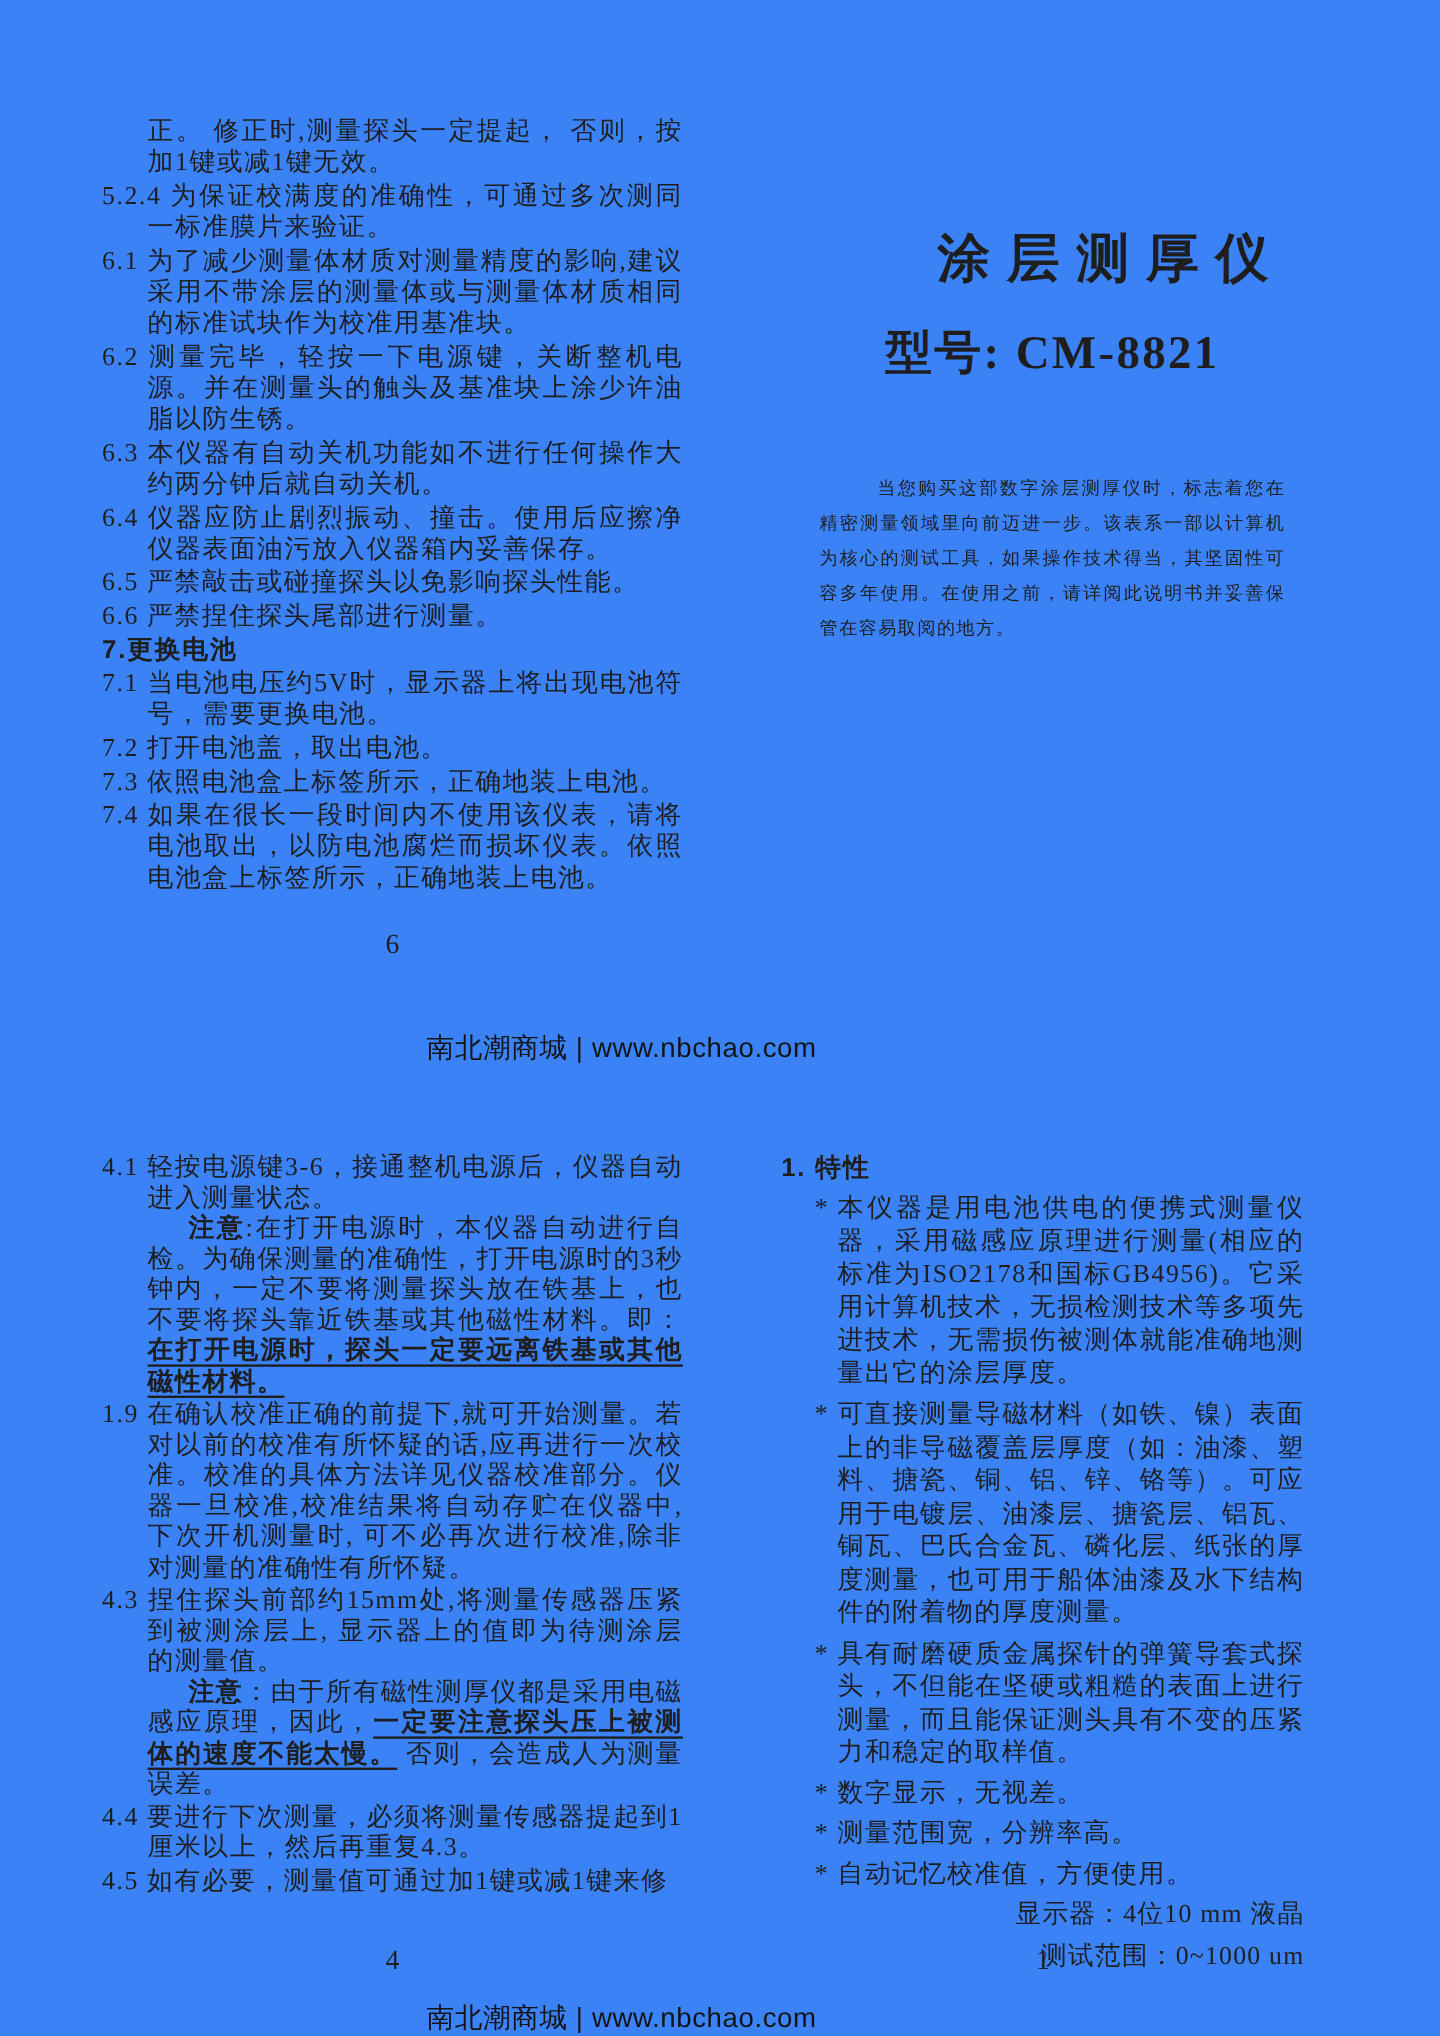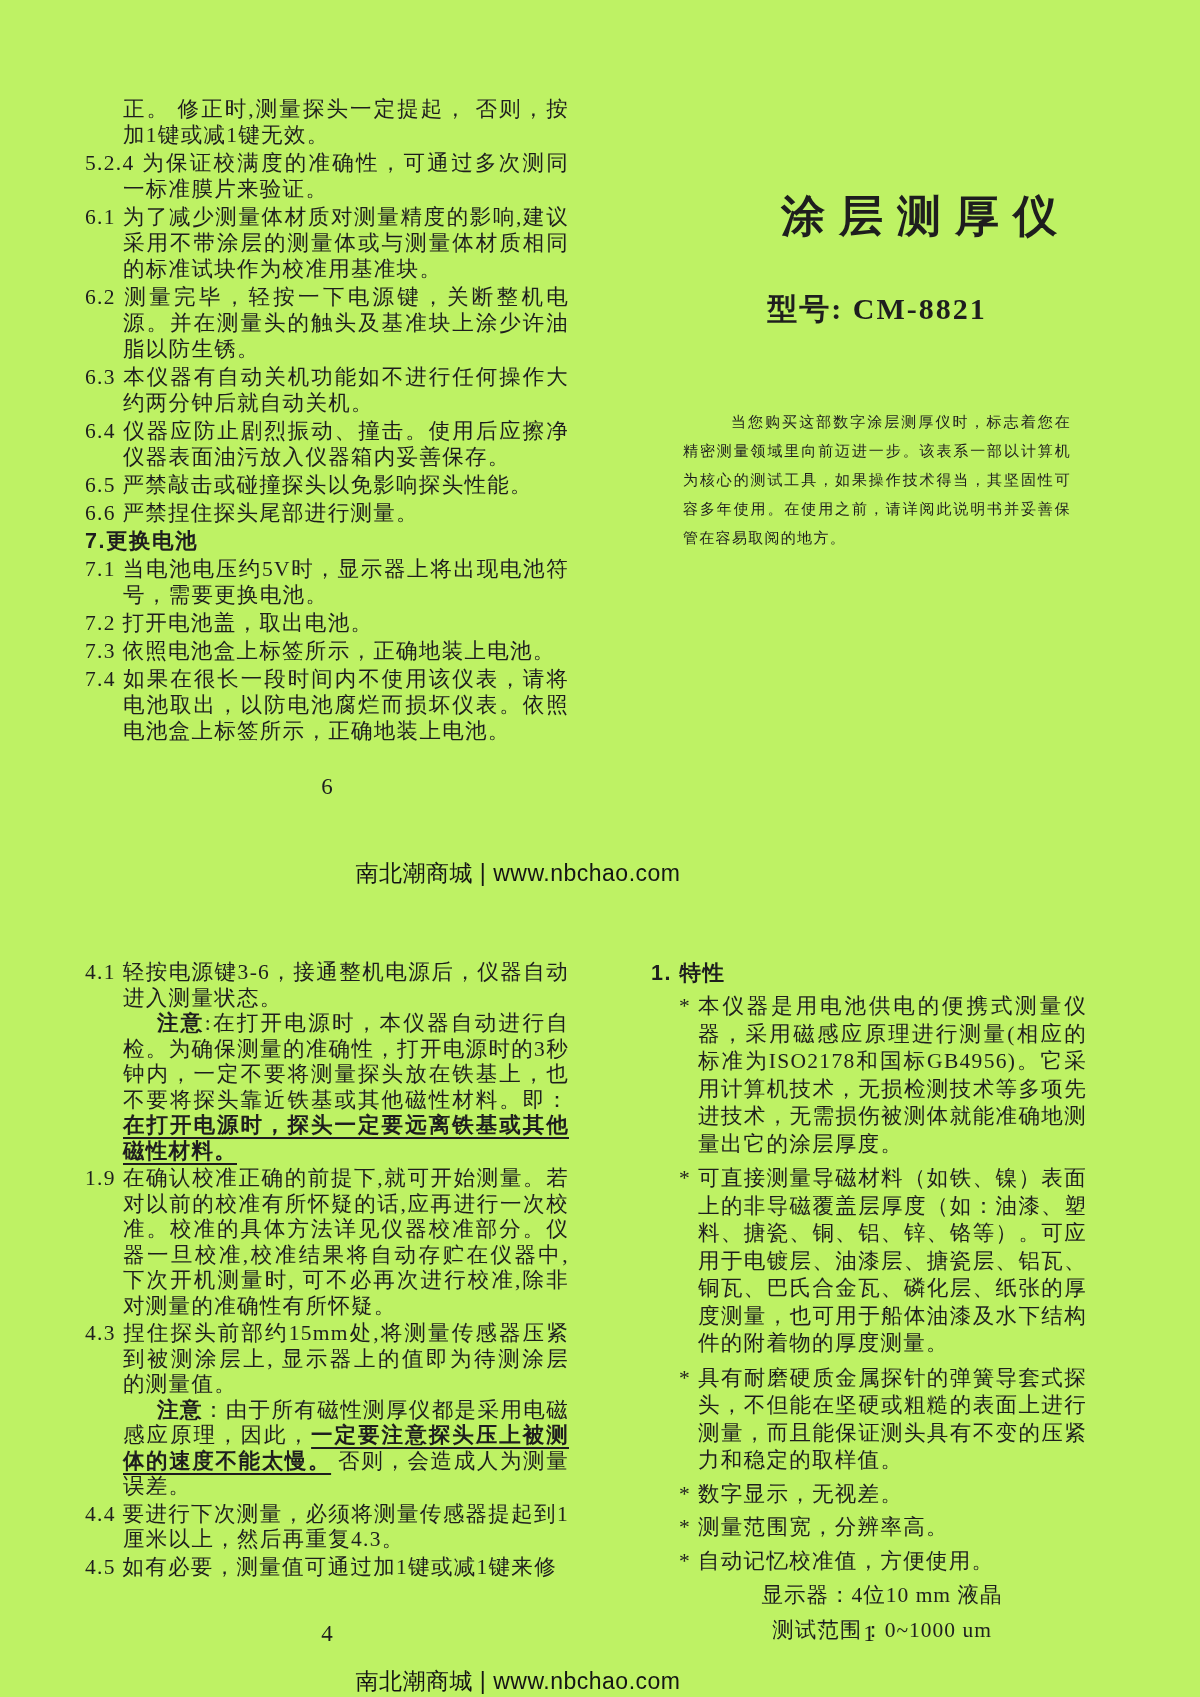--- a/index.html
+++ b/index.html
@@ -1,16 +1,16 @@
 <!DOCTYPE html>
 <html><head>
 <meta charset="utf-8">
 <style>
   html,body{margin:0;padding:0;background:#e8e8e8;}
-  .sheet{position:relative;width:1200px;height:1697px;background:#bef264;color:#1e1e1e;
+  .sheet{position:relative;width:1200px;height:1697px;background:#3b82f6;color:#1e1e1e;
          font-family:"Liberation Serif","DejaVu Serif",serif;overflow:hidden;}
   .col{position:absolute;}
   .col-tl{left:85px;top:96px;width:484px;}
   .col-tr{left:683px;top:190px;width:388px;}
   .col-bl{left:85px;top:958px;width:484px;}
   .col-br{left:651px;top:958px;width:436px;}
   p,h1,h2,h3{margin:0;padding:0;}
 
   .btxt{font-size:21.5px;line-height:26px;letter-spacing:1.3px;text-align:justify;}
   .col-bl .btxt{line-height:25.5px;}
@@ -25,28 +25,28 @@
   .col-bl .hdr{line-height:26px;margin-bottom:2px;}
 
   .note{padding-left:38px;text-indent:34px;}
   .sans-b{font-family:"Liberation Sans","DejaVu Sans",sans-serif;font-weight:bold;}
   .em{font-family:"Liberation Sans","DejaVu Sans",sans-serif;font-weight:bold;
       text-decoration:underline;text-decoration-thickness:2px;text-underline-offset:5px;}
 
   .doc-title{font-family:"Liberation Sans","DejaVu Sans",sans-serif;font-weight:bold;
              font-size:44px;line-height:52px;letter-spacing:14px;padding-left:14px;
              text-align:right;white-space:nowrap;}
-  .model{font-size:30px;line-height:34px;text-align:center;letter-spacing:2px;margin-top:50px;}
+  .model{font-size:39px;line-height:34px;text-align:center;letter-spacing:2px;margin-top:36px;}
   .intro{margin-top:82px;font-size:15px;line-height:29px;letter-spacing:1.3px;
          text-indent:48px;text-align:justify;}
 
   .feature{position:relative;padding-left:47px;margin-top:7px;}
   .feature .star{position:absolute;left:28px;top:0;}
   .feature.short{margin-top:6px;}
-  .spec{padding-left:26px;margin-top:7px;letter-spacing:1px;text-align:center;}
+  .spec{padding-left:26px;margin-top:7px;letter-spacing:1px;text-align:right;}
   .hdr2{margin-top:9px;}
 
   .pagenum{position:absolute;font-size:23px;text-align:center;letter-spacing:0;}
   .pn-6{left:85px;width:484px;top:774px;}
   .pn-4{left:85px;width:484px;top:1621px;}
   .pn-1{left:651px;width:436px;top:1621px;}
 
   .watermark{position:absolute;left:0;width:1036px;text-align:center;
              font-family:"Liberation Sans","DejaVu Sans",sans-serif;
              font-size:23px;color:#141414;letter-spacing:0.5px;}

